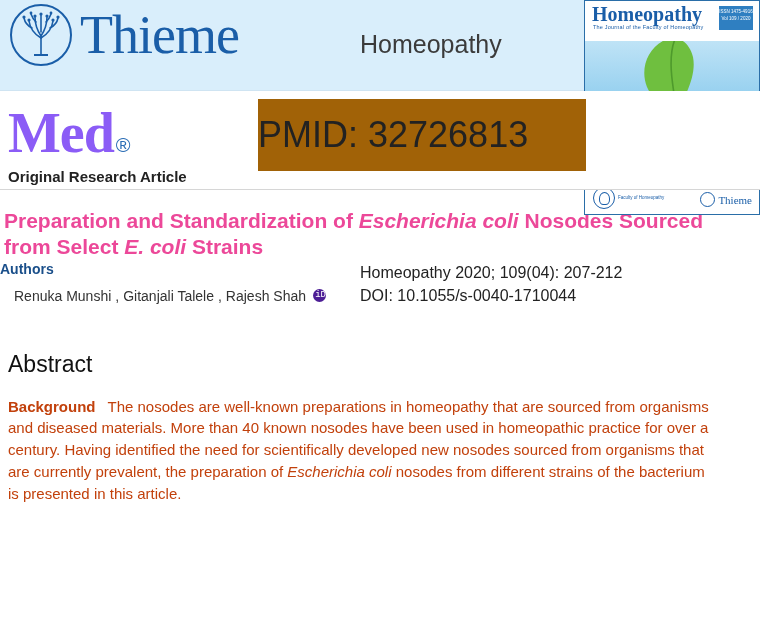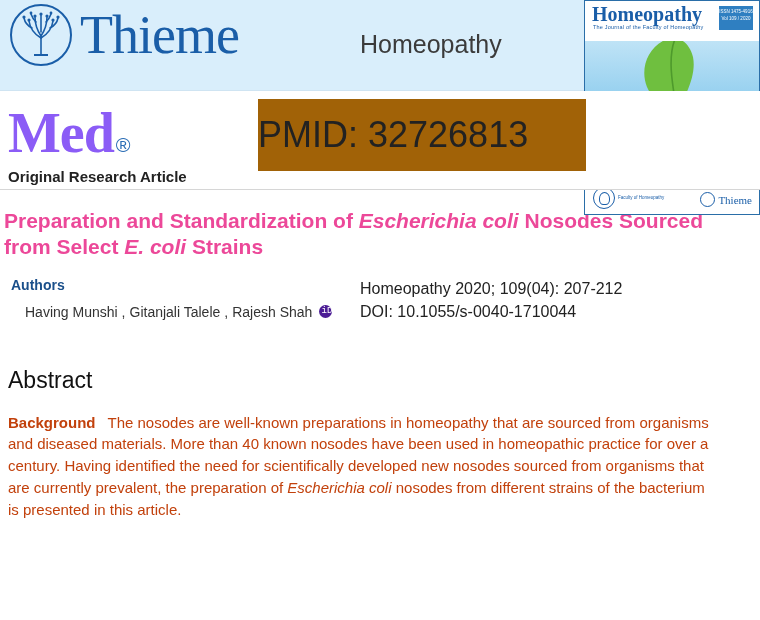--- a/index.html
+++ b/index.html
@@ -243,22 +243,21 @@
     font-size: 21px;
     line-height: 1.25;
     font-weight: bold;
     color: #ec4899;
   }
   .title i { font-style: italic; }
 
   
   .meta {
     position: relative;
-    margin-top: 16px;
-    padding: 0 11px;
+    padding: 0 0;
     height: 84px;
   }
   .authors-label {
     font-size: 14px;
     font-weight: bold;
     color: #1a4f8a;
   }
   .affil-toggle {
     margin-top: 9px;
     font-size: 13.5px;
@@ -417,21 +416,21 @@
 
 <div class="title">
   <span>Preparation and Standardization of </span><i>Escherichia coli</i><span> Nosodes Sourced from Select </span><i>E. coli</i><span> Strains</span>
 </div>
 
 <div class="meta">
   <div class="authors-label">Authors</div>
 
 
   <div class="author-list">
-    <span class="au">Having Munshi</span>
+    <span class="au">Renuka Munshi</span>
       <span class="au-sep">,</span>
     <span class="au">Gitanjali Talele</span>
       <span class="au-sep">,</span>
     <span class="au">Rajesh Shah</span>
       <span class="orcid">iD</span>
   </div>
 
   <div class="citation">
     <div>Homeopathy 2020; 109(04): 207-212</div>
     <div>DOI: 10.1055/s-0040-1710044</div>

